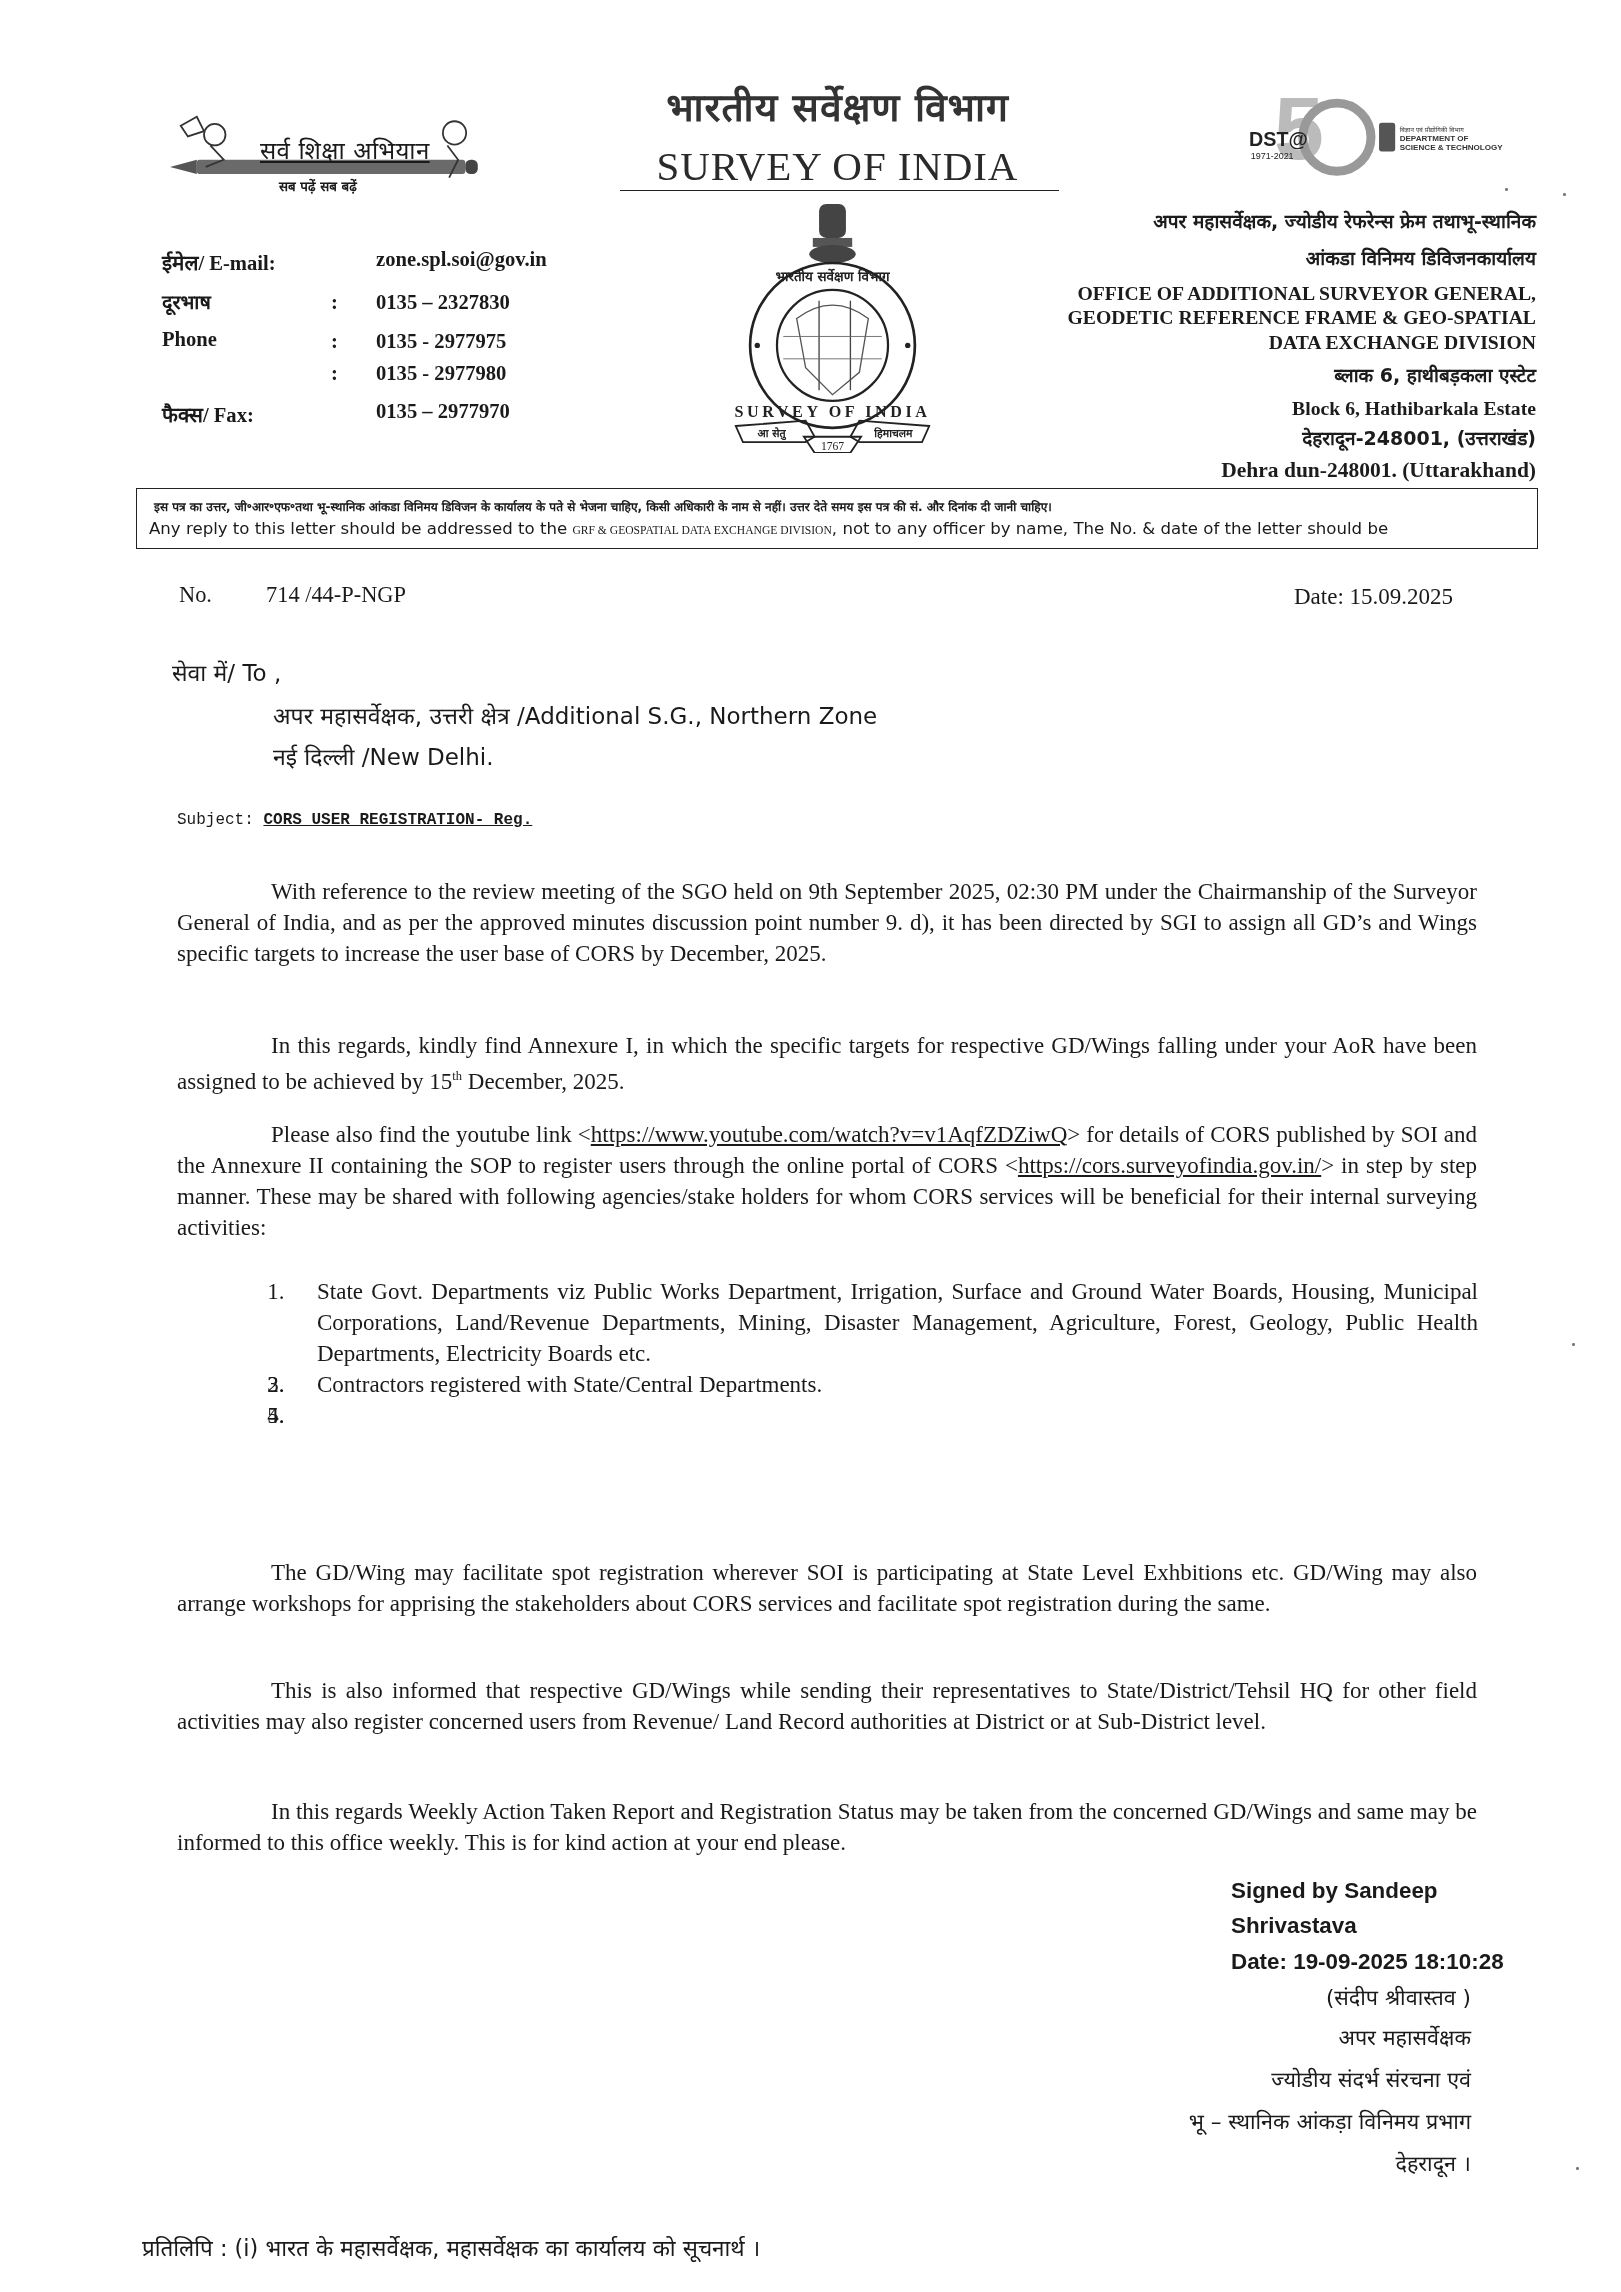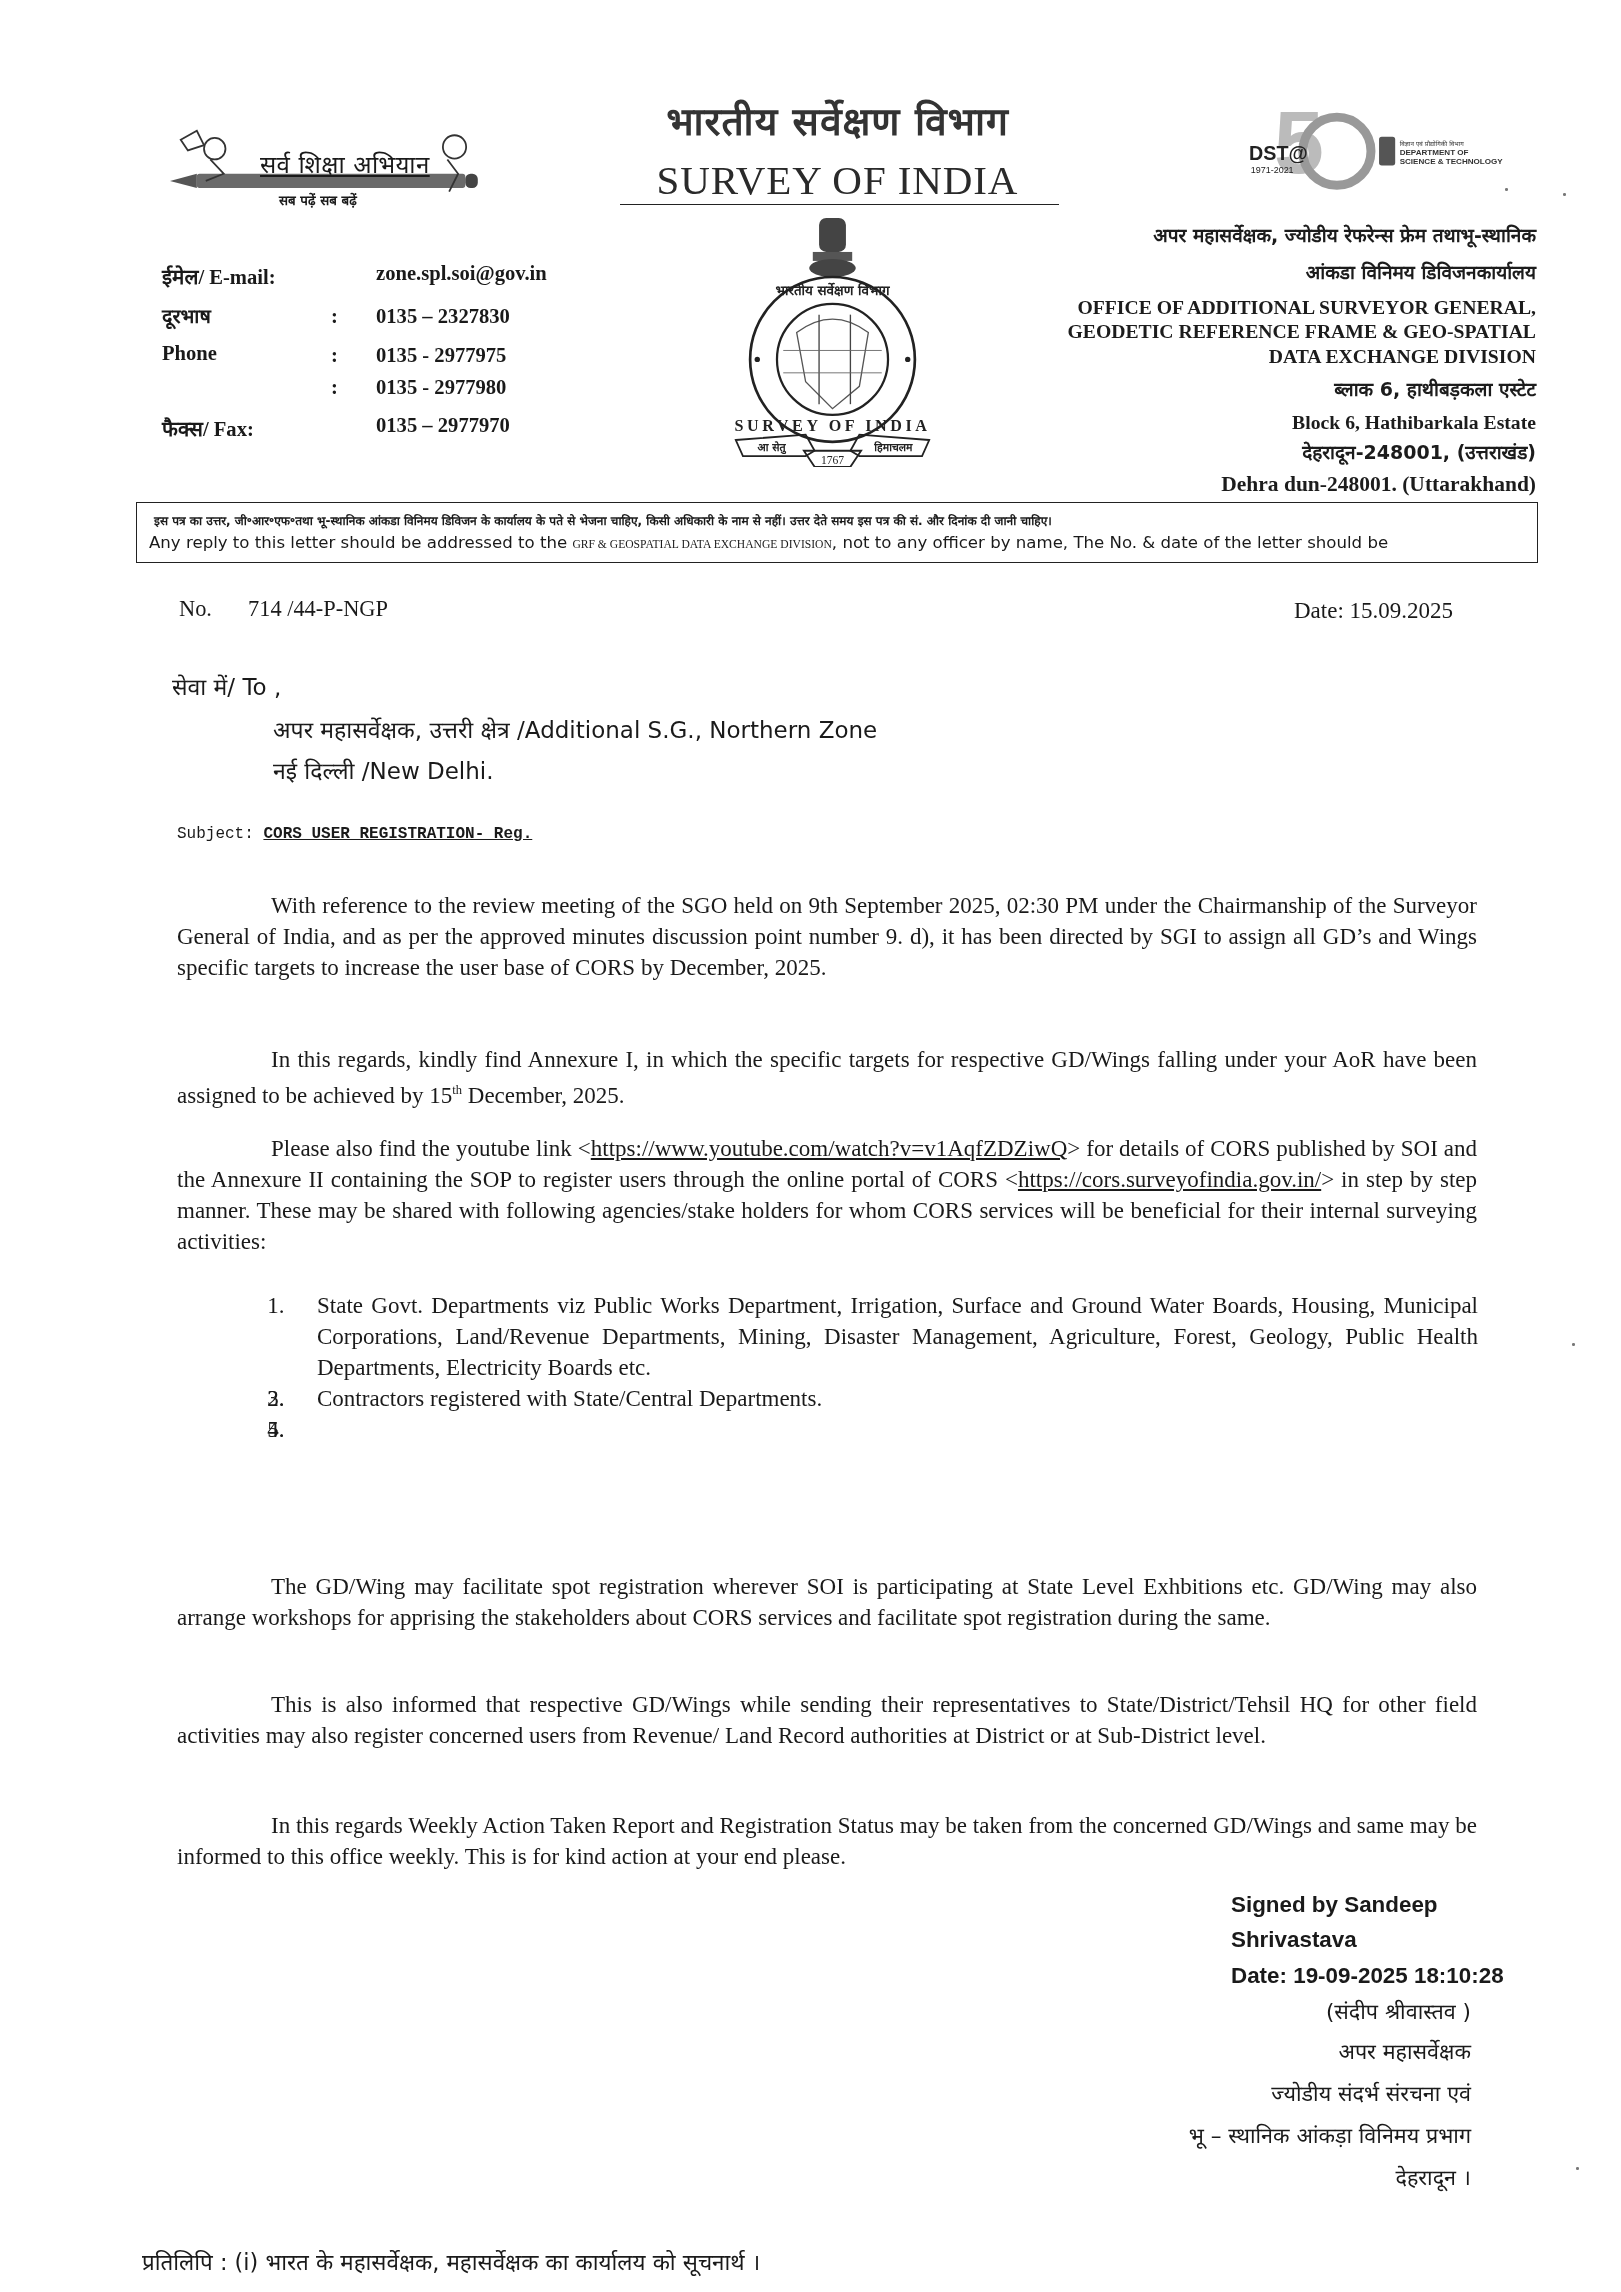--- a/index.html
+++ b/index.html
@@ -1,17 +1,17 @@
 <!DOCTYPE html>
 <html style="font-size:14.3px"><head>
 <meta charset="utf-8">
 <style>
   html, body { margin: 0; padding: 0; background: #ffffff; }
   body { width: 1621px; height: 2293px; position: relative; overflow: hidden; color: #1a1a1a; font-family: "Liberation Serif", serif; }
-  .abs { position: absolute; margin-top: 14px; }
+  .abs { position: absolute; }
 
   
   #ssa-logo { left: 170px; top: 115px; width: 340px; height: 85px; }
   #ssa-title { left: 260px; top: 133px; font-family: "DejaVu Sans", sans-serif; font-size: 24px; font-weight: normal; text-decoration: underline; letter-spacing: 0.4px; }
   #ssa-tagline { left: 279px; top: 177px; font-family: "DejaVu Sans", sans-serif; font-size: 13.4px; font-weight: bold; }
 
   
   #title-hi { left: 627px; top: 79px; width: 421px; text-align: center; font-family: "DejaVu Sans", sans-serif; font-weight: bold; font-size: 39px; color: #333; letter-spacing: 0.9px; }
   #title-en { left: 627px; top: 142px; width: 421px; text-align: center; font-family: "Liberation Serif", serif; font-size: 41px; color: #2a2a2a; letter-spacing: 0.9px; }
   #title-rule { left: 620px; top: 190px; width: 439px; height: 0; border-top: 1.8px solid #222; }
@@ -151,21 +151,21 @@
   <div class="abs addr addr-en" style="top:396px">Block 6, Hathibarkala Estate</div>
   <div class="abs addr addr-hi" style="top:425px">देहरादून-248001, (उत्तराखंड)</div>
   <div class="abs addr addr-en" style="top:458px; font-size:21.5px;">Dehra dun-248001. (Uttarakhand)</div>
 </div>
 
 <div class="abs" id="reply-box"></div>
 <div class="abs" id="reply-hi">इस पत्र का उत्तर, जी॰आर॰एफ॰तथा भू-स्थानिक आंकडा विनिमय डिविजन के कार्यालय के पते से भेजना चाहिए, किसी अधिकारी के नाम से नहीं। उत्तर देते समय इस पत्र की सं. और दिनांक दी जानी चाहिए।</div>
 <div class="abs" id="reply-en"><span>Any reply to this letter should be addressed to the</span> <span class="sc">GRF &amp; Geospatial Data Exchange Division</span><span>, not to any officer by name, The No. &amp; date of the letter should be</span></div>
 
 <div class="abs ref" style="left:179px; top:582px;">No.</div>
-<div class="abs ref" style="left:248px; top:582px;text-align:center;">714 /44-P-NGP</div>
+<div class="abs ref" style="left:266px; top:582px;text-align:center;">714 /44-P-NGP</div>
 <div class="abs ref" style="left:1294px; top:584px; font-size:23px;">Date: 15.09.2025</div>
 
 <div class="abs salut" style="left:172px; top:656px;">सेवा में/ To ,</div>
 <div class="abs salut" style="left:273px; top:699px;">अपर महासर्वेक्षक, उत्तरी  क्षेत्र /Additional S.G., Northern Zone</div>
 <div class="abs salut" style="left:273px; top:740px;">नई दिल्ली /New Delhi.</div>
 
 <div class="abs" style="left:177px; top:811px; font-size:16px; font-family:Liberation Mono, monospace;">
   <span>Subject:</span>
   <span style="font-weight:bold; text-decoration:underline;">CORS USER REGISTRATION- Reg.</span>
 </div>

